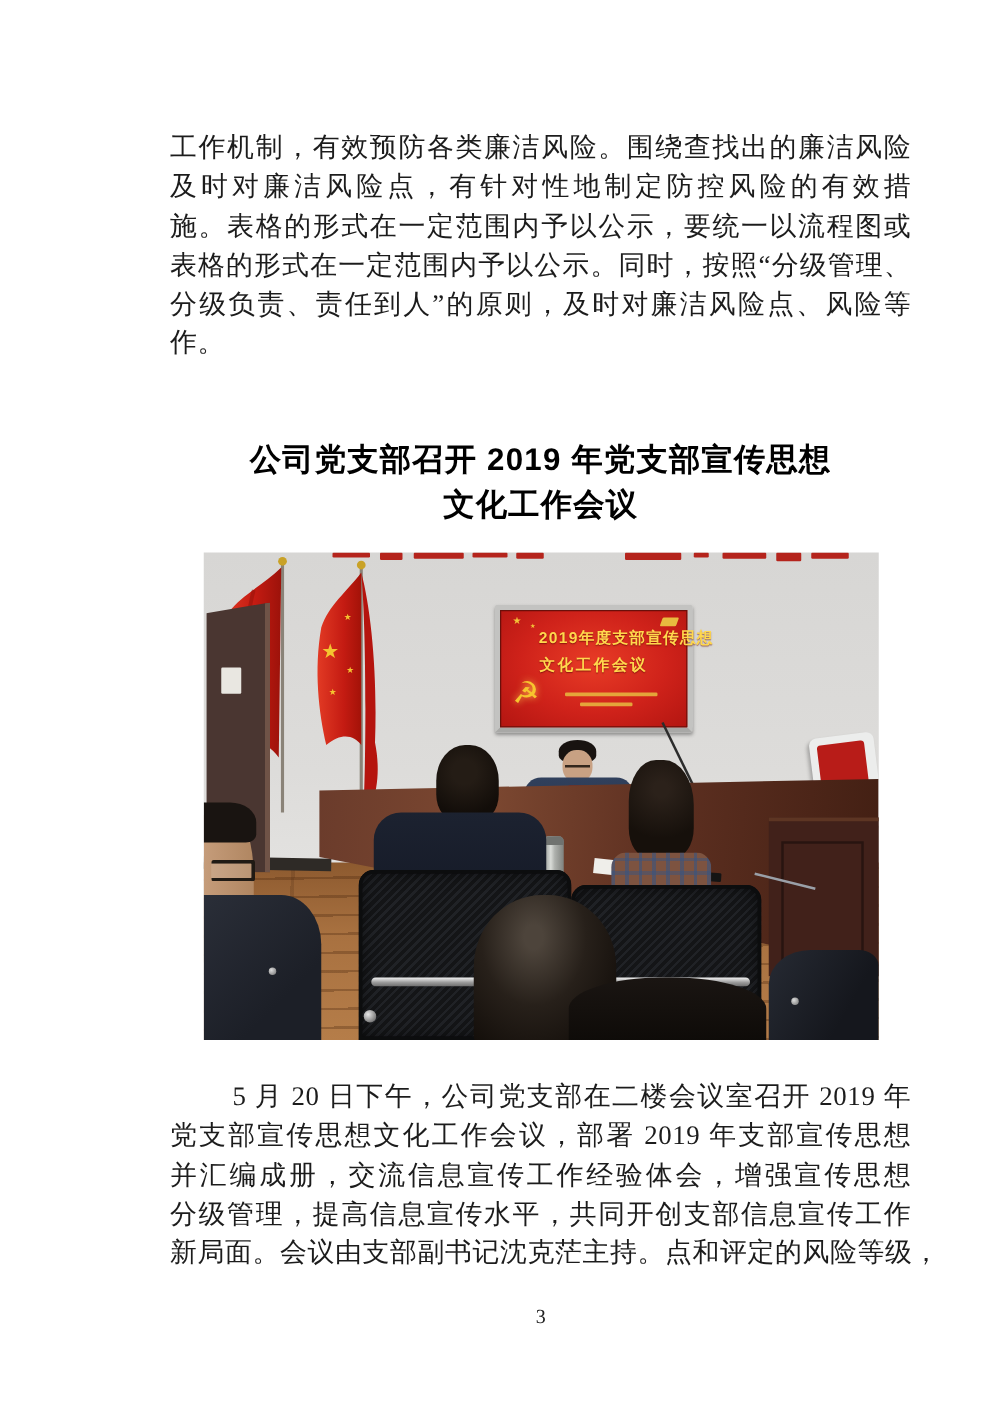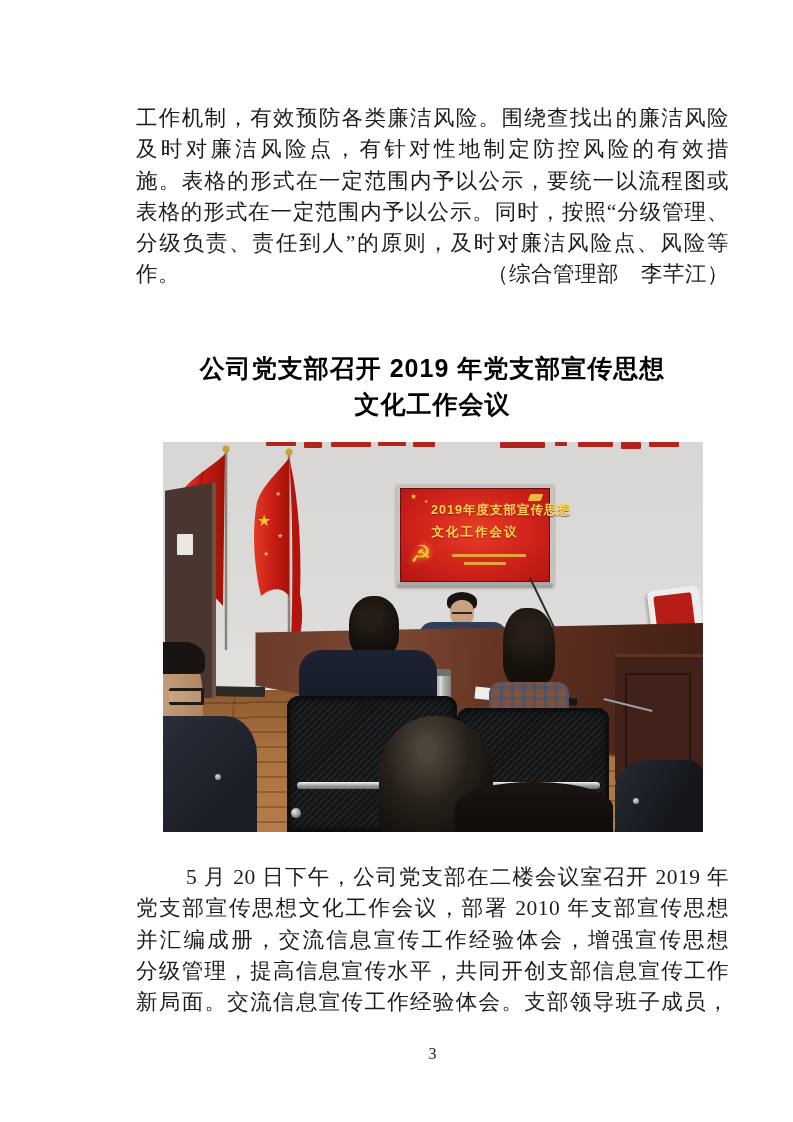--- a/index.html
+++ b/index.html
@@ -139,21 +139,20 @@
 <div class="page">
 
   <div class="para p1">
     <div class="tline">工作机制，有效预防各类廉洁风险。围绕查找出的廉洁风险</div>
     <div class="tline">及时对廉洁风险点，有针对性地制定防控风险的有效措</div>
     <div class="tline">施。表格的形式在一定范围内予以公示，要统一以流程图或</div>
     <div class="tline">表格的形式在一定范围内予以公示。同时，按照“分级管理、</div>
     <div class="tline">分级负责、责任到人”的原则，及时对廉洁风险点、风险等</div>
     <div class="lastrow">
       <span>作。</span>
-      <span>（综合管理部　李芊江）</span>
     </div>
   </div>
 
   <div class="title">
     <div>公司党支部召开 2019 年党支部宣传思想</div>
     <div>文化工作会议</div>
   </div>
 
   <div class="photo">
     
@@ -270,20 +269,20 @@
     <div class="left-jacket"></div>
     <div class="zip" style="left:52px;top:332px;"></div>
     <div class="woman-head"></div>
     <div class="big-head"></div>
     <div class="right-jacket"></div>
     <div class="zip" style="left:470px;top:356px;"></div>
   </div>
 
   <div class="para p2">
     <div class="tline indent">5 月 20 日下午，公司党支部在二楼会议室召开 2019 年</div>
-    <div class="tline">党支部宣传思想文化工作会议，部署 2010 年支部宣传思想</div>
+    <div class="tline">党支部宣传思想文化工作会议，部署 2019 年支部宣传思想</div>
     <div class="tline">并汇编成册，交流信息宣传工作经验体会，增强宣传思想</div>
     <div class="tline">分级管理，提高信息宣传水平，共同开创支部信息宣传工作</div>
-    <div class="tline">新局面。交流信息宣传工作经验体会。支部领导班子成员，</div>
+    <div class="tline">新局面。会议由支部副书记沈克茫主持。点和评定的风险等级，</div>
   </div>
 
   <div class="pageno">3</div>
 </div>
 
 </body></html>

